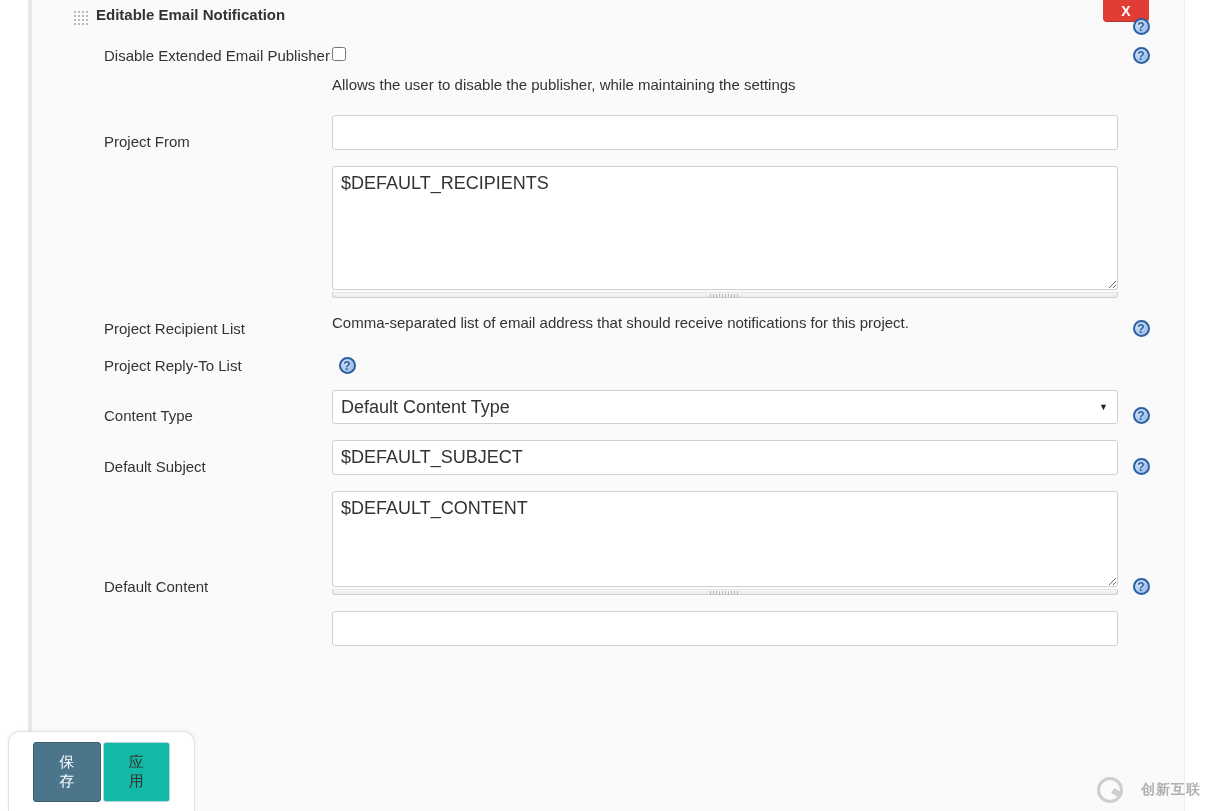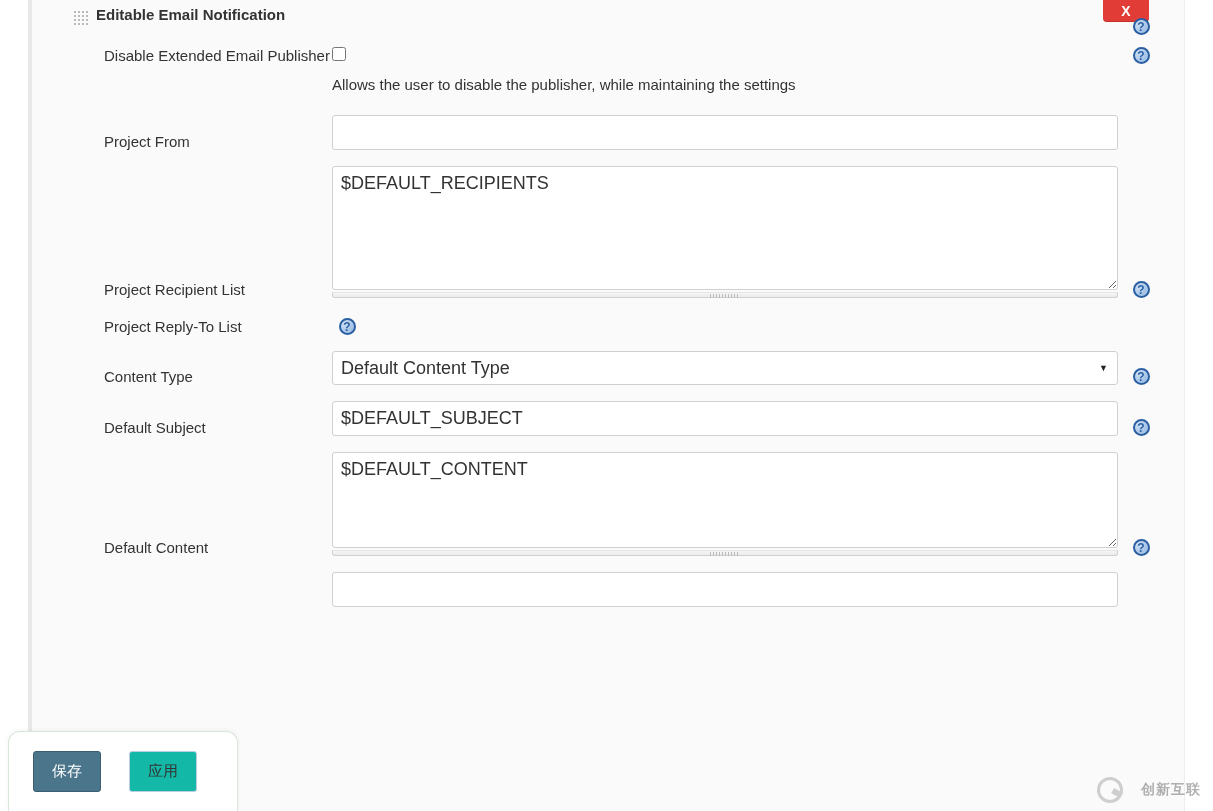--- a/index.html
+++ b/index.html
@@ -173,30 +173,30 @@
     width: 30px; height: 4px;
     background:
       repeating-linear-gradient(90deg,#bbb 0,#bbb 1px,transparent 1px,transparent 3px);
   }
 
   
   .footer-float {
     position: fixed;
     left: 8px;
     bottom: 0;
-    width: 230px;
+    width: 187px;
     height: 80px;
     background: #fff;
     border: 1px solid #d9e6d9;
     border-bottom: none;
     border-radius: 12px 12px 0 0;
     box-shadow: 0 -1px 4px rgba(0,0,0,0.05);
     display: flex;
     align-items: center;
-    gap: 28px;
+    gap: 2px;
     padding: 0 24px;
   }
   .btn {
     padding: 10px 18px;
     font-size: 15px;
     border-radius: 3px;
     border: 1px solid transparent;
     cursor: pointer;
   }
   .btn-primary {
@@ -279,20 +279,21 @@
       <input type="text" class="text-input" value="" style="">
     </div>
     <div class="help-col"></div>
   </div>
 
   <div class="form-row">
     <div class="label-col">Project Recipient List</div>
     <div class="field-col">
       <textarea class="textarea ta-med" style="">$DEFAULT_RECIPIENTS</textarea>
       <div class="grip-bar"></div>
+      <div class="hint" style="margin-top:12px">Comma-separated list of email address that should receive notifications for this project.</div>
     </div>
     <div class="help-col">
       <div class="help-icon">?</div>
     </div>
   </div>
 
   <div class="form-row">
     <div class="label-col">Project Reply-To List</div>
     <div class="help-col">
       <div class="help-icon">?</div>

